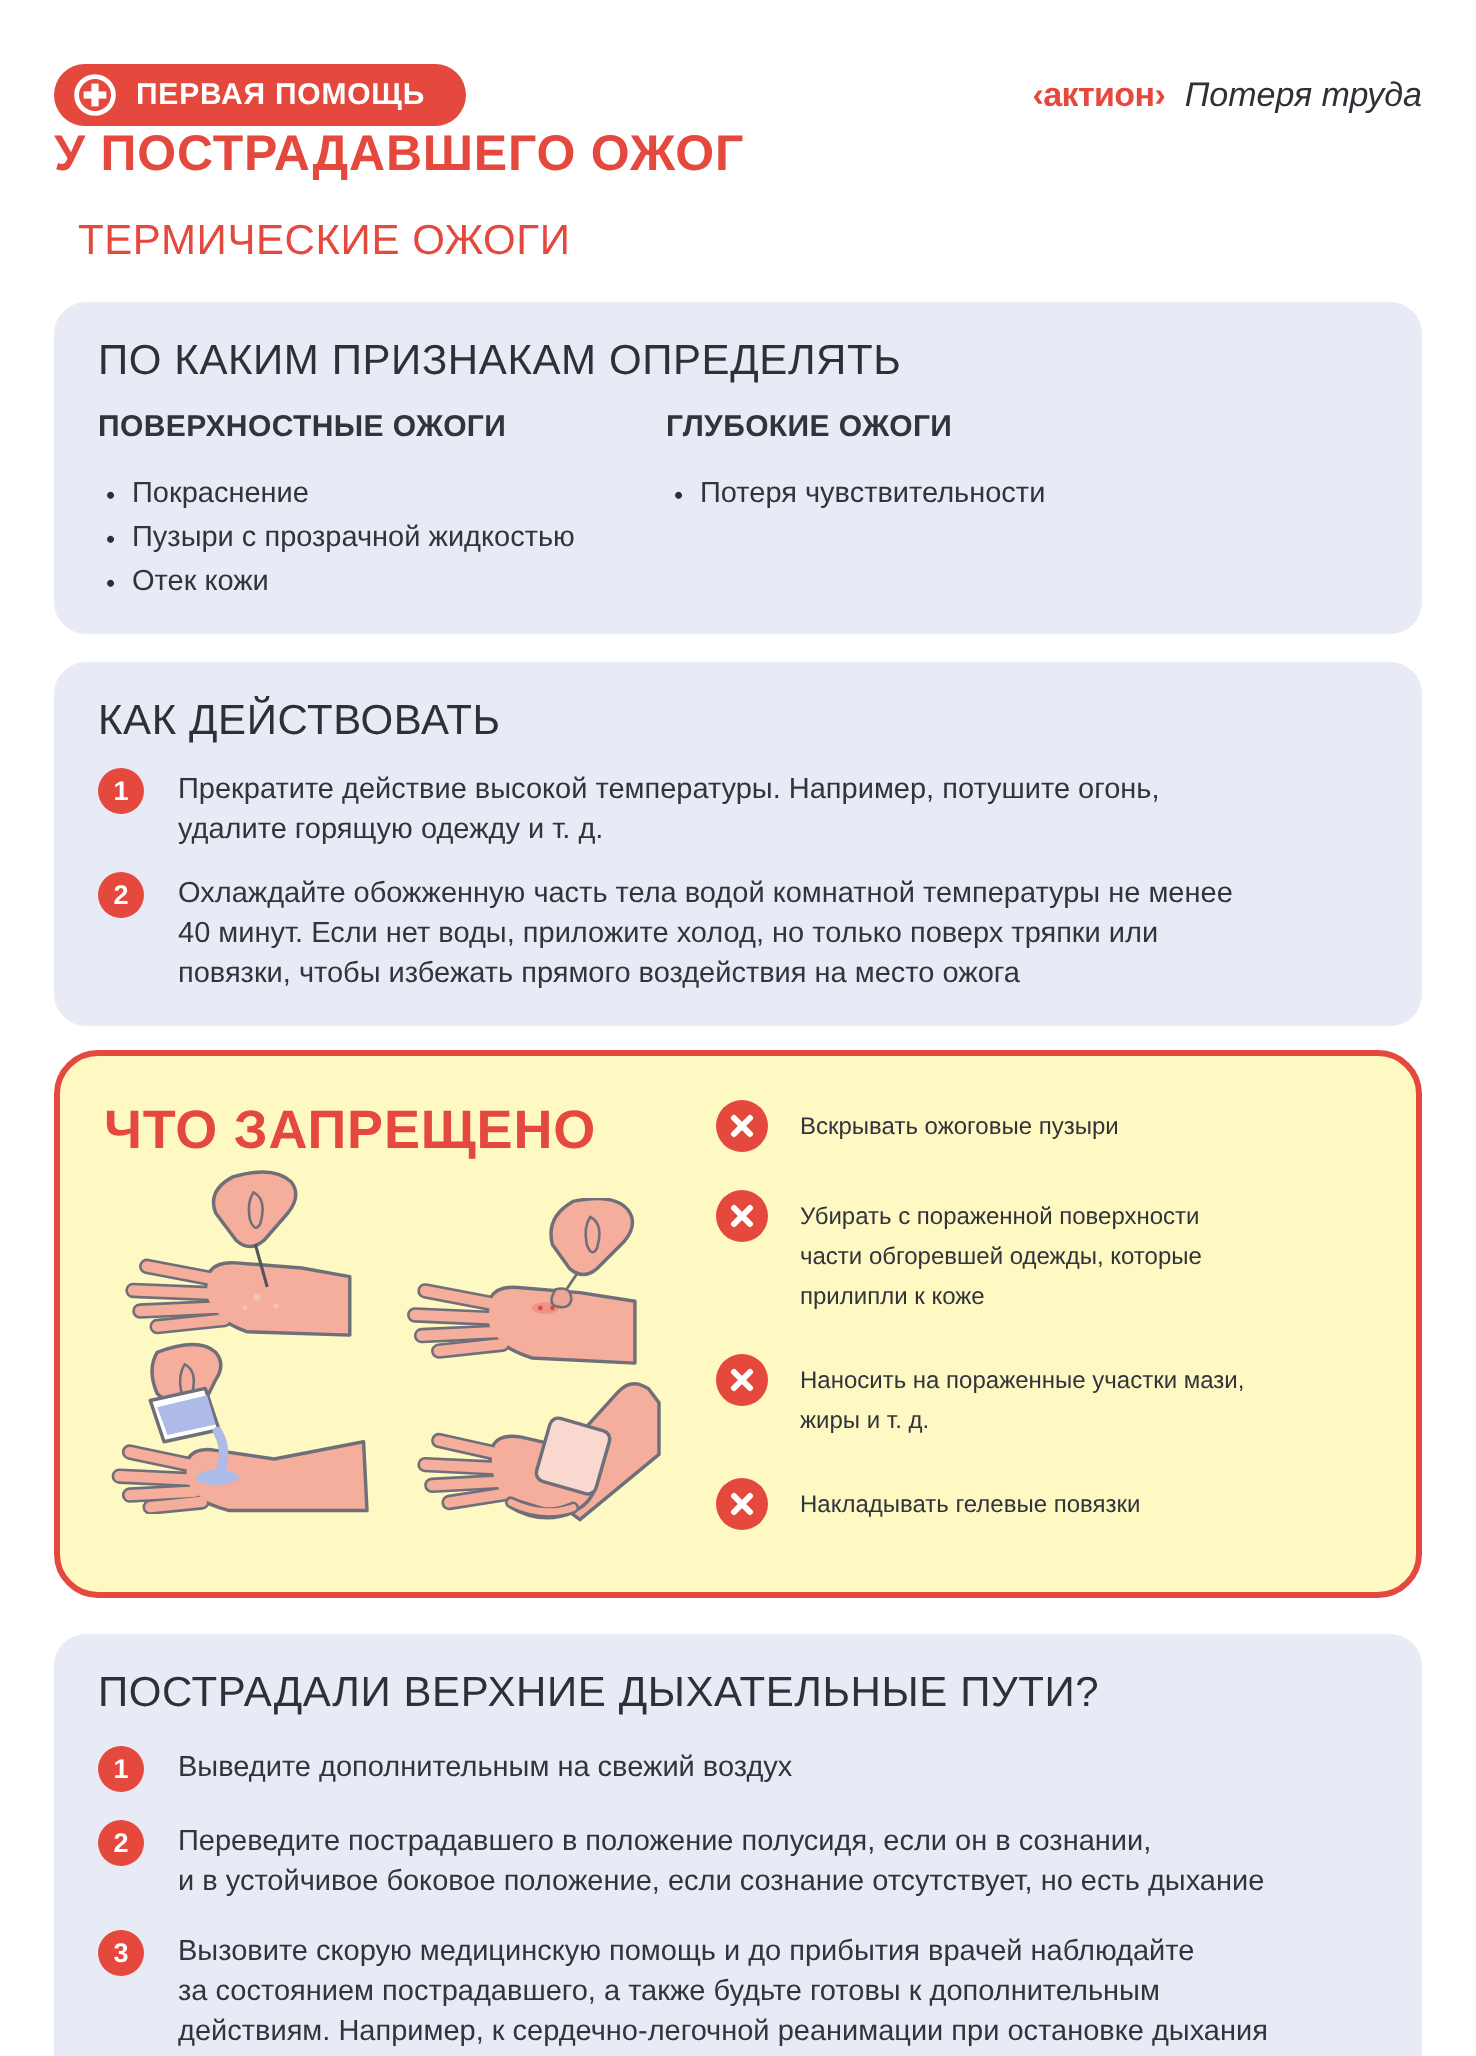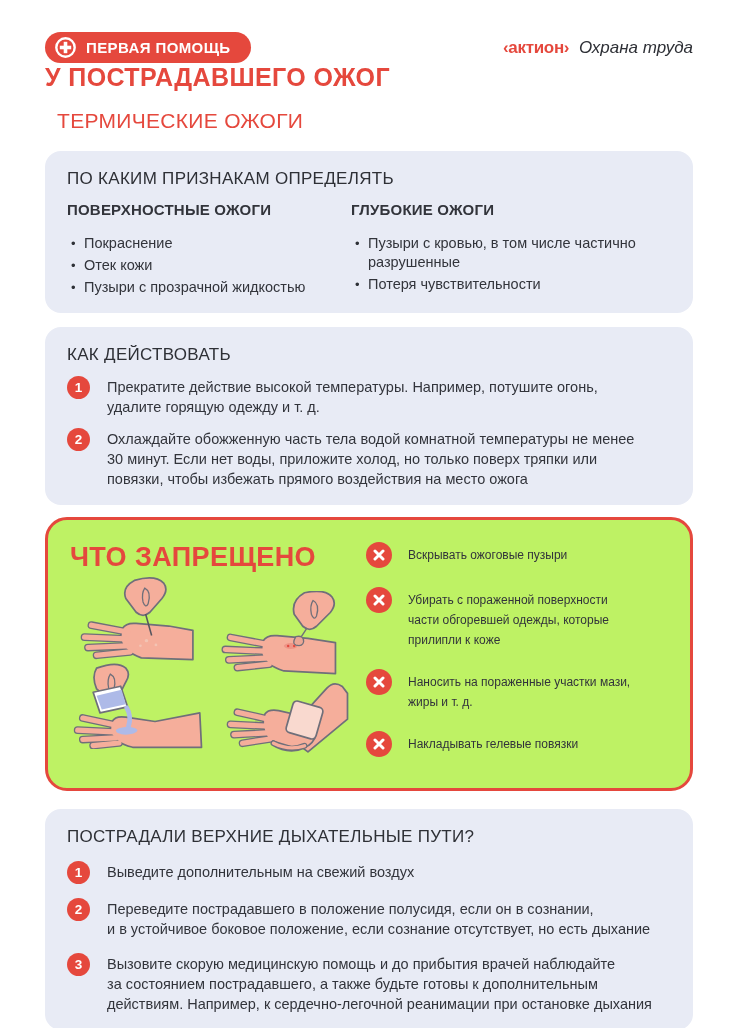--- a/index.html
+++ b/index.html
@@ -12,41 +12,41 @@
     --pad:#F9D9CF;
   }
   *{box-sizing:border-box;margin:0;padding:0;}
   html,body{width:738px;height:1028px;}
   body{
     background:#fff;
     font-family:"Liberation Sans","DejaVu Sans",sans-serif;
     color:var(--ink);
     overflow:hidden;
   }
-  .page{width:738px;height:860px;padding:32px 45px 0;}
+  .page{width:738px;height:860px;padding:32px 27px 0;}
 
   
   .header-row{display:flex;justify-content:space-between;align-items:flex-start;}
   .badge{
     display:inline-flex;align-items:center;gap:9px;
     background:var(--red);color:#fff;border-radius:17px;
     padding:0 20px 0 9px;height:31px;
     font-weight:700;font-size:15px;letter-spacing:.4px;white-space:nowrap;
   }
   .badge svg{display:block;}
   .logo{font-size:17px;margin-top:6px;white-space:nowrap;}
   .logo .brand{color:var(--red);font-weight:700;letter-spacing:-.3px;}
   .logo .suffix{color:#2E3036;font-style:italic;margin-left:5px;}
 
   .title{color:var(--red);font-size:25px;font-weight:700;letter-spacing:.4px;}
   .subtitle{color:var(--red);font-size:21px;font-weight:400;letter-spacing:.3px;margin-top:17px;margin-left:12px;}
 
   
   .card{background:var(--card);border-radius:16px;margin-top:18px;padding:18px 22px 16px;}
-  .card-title{font-size:17px;font-weight:400;letter-spacing:.3px;color:#2E3036;}
+  .card-title{font-size:21px;font-weight:400;letter-spacing:.3px;color:#2E3036;}
 
   
   .cols{display:grid;grid-template-columns:284px 1fr;margin-top:12px;}
   .col-heading{font-size:15px;font-weight:700;letter-spacing:.2px;}
   ul.bullets{list-style:none;margin-top:16px;}
   ul.bullets li{
     position:relative;padding-left:17px;
     font-size:14.5px;line-height:19px;margin-top:3px;white-space:pre-line;
   }
   ul.bullets li::before{
@@ -57,23 +57,23 @@
   .step{display:flex;gap:17px;margin-top:12px;align-items:flex-start;}
   .step-num{
     flex:none;width:23px;height:23px;border-radius:50%;
     background:var(--red);color:#fff;font-size:13.5px;font-weight:700;
     display:flex;align-items:center;justify-content:center;margin-top:-1px;
   }
   .step-text{font-size:14.5px;line-height:20px;white-space:pre-line;}
 
   
   .forbidden{
-    background:#bef264;border:3px solid var(--red);border-radius:22px;
+    background:#fef9c3;border:3px solid var(--red);border-radius:22px;
     margin-top:12px;padding:16px 20px 12px;
-    display:grid;grid-template-columns:292px 1fr;column-gap:6px;
+    display:grid;grid-template-columns:292px 1fr;column-gap:16px;
   }
   .fb-title{color:var(--red);font-size:27px;font-weight:700;letter-spacing:.4px;margin:6px 0 0 2px;}
   .ill-grid{display:grid;grid-template-columns:1fr 1fr;margin-top:4px;}
   .ill-grid svg{display:block;width:138px;height:86px;}
   .ill-b{transform:translateY(14px);}
   .ill-d{transform:translateY(8px);}
   .fb-list{padding-top:6px;}
   .fb-item{display:flex;gap:16px;margin-bottom:19px;align-items:flex-start;}
   .x-icon{
     flex:none;width:26px;height:26px;border-radius:50%;background:var(--red);
@@ -92,60 +92,58 @@
         <svg width="23" height="23" viewBox="0 0 23 23">
           <circle cx="11.5" cy="11.5" r="9.2" fill="none" stroke="#fff" stroke-width="2.4"></circle>
           <rect x="9.7" y="5.8" width="3.6" height="11.4" fill="#fff"></rect>
           <rect x="5.8" y="9.7" width="11.4" height="3.6" fill="#fff"></rect>
         </svg>
       </span>
       <span>ПЕРВАЯ ПОМОЩЬ</span>
     </div>
     <div class="logo">
       <span class="brand">‹актион›</span>
-      <span class="suffix">Охрана труда</span>
+      <span class="suffix">Потеря труда</span>
     </div>
   </div>
 
   <div class="title">У ПОСТРАДАВШЕГО ОЖОГ</div>
   <div class="subtitle">ТЕРМИЧЕСКИЕ ОЖОГИ</div>
 
   <div class="card">
     <div class="card-title">ПО КАКИМ ПРИЗНАКАМ ОПРЕДЕЛЯТЬ</div>
     <div class="cols">
       <div>
         <div class="col-heading">ПОВЕРХНОСТНЫЕ ОЖОГИ</div>
         <ul class="bullets">
           <li>Покраснение</li>
+          <li>Пузыри с прозрачной жидкостью</li>
           <li>Отек кожи</li>
-          <li>Пузыри с прозрачной жидкостью</li>
         </ul>
       </div>
       <div>
         <div class="col-heading">ГЛУБОКИЕ ОЖОГИ</div>
         <ul class="bullets">
-          <li>Пузыри с кровью, в том числе частично
-разрушенные</li>
           <li>Потеря чувствительности</li>
         </ul>
       </div>
     </div>
   </div>
 
   <div class="card" style="margin-top:14px;">
     <div class="card-title">КАК ДЕЙСТВОВАТЬ</div>
     <div class="step">
       <div class="step-num">1</div>
       <div class="step-text">Прекратите действие высокой температуры. Например, потушите огонь,
 удалите горящую одежду и т. д.</div>
     </div>
     <div class="step">
       <div class="step-num">2</div>
       <div class="step-text">Охлаждайте обожженную часть тела водой комнатной температуры не менее
-30 минут. Если нет воды, приложите холод, но только поверх тряпки или
+40 минут. Если нет воды, приложите холод, но только поверх тряпки или
 повязки, чтобы избежать прямого воздействия на место ожога</div>
     </div>
   </div>
 
   <div class="forbidden">
     <div>
       <div class="fb-title">ЧТО ЗАПРЕЩЕНО</div>
       <div class="ill-grid">
 
         <svg viewBox="0 0 150 100">

